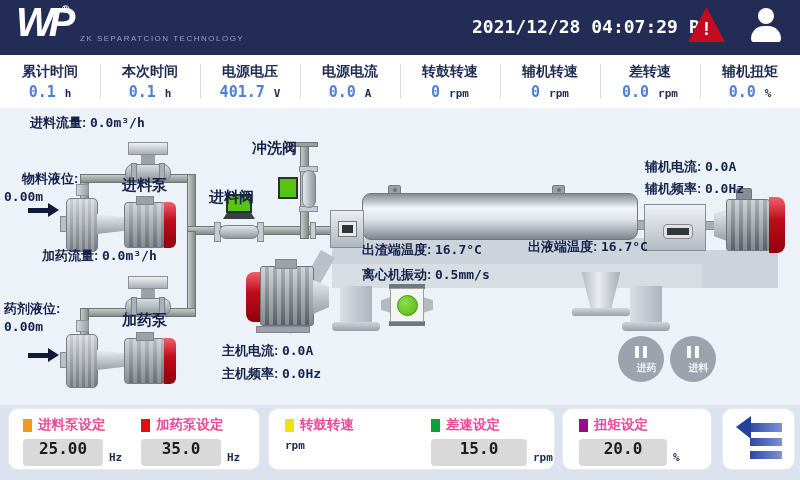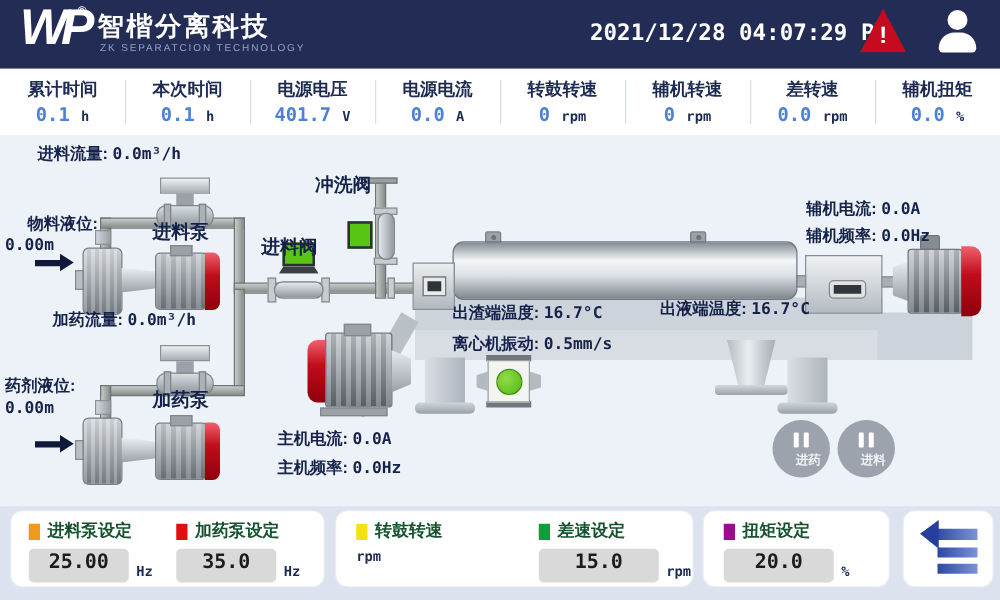--- a/index.html
+++ b/index.html
@@ -136,42 +136,41 @@
               display:flex; flex-direction:column; align-items:center; padding-top:13px; cursor:pointer; }
   .play { width:0; height:0; border-left:13px solid #fff; border-top:8px solid transparent; border-bottom:8px solid transparent; }
   .btn-cent span { margin-top:5px; font:700 13px "Liberation Sans",sans-serif; color:#fff; }
 
   
   .bottom { position:absolute; left:0; top:405px; width:800px; height:75px; background:#dce3ee; }
   .card { position:absolute; top:3px; height:62px; background:#fff; border:1px solid #e7ebf3; border-radius:10px; }
   .group { position:absolute; top:7px; }
   .g-head { display:flex; align-items:center; gap:6px; }
   .marker { width:9px; height:13px; }
-  .g-label { font:700 13.5px "Liberation Sans",sans-serif; color:#14532d; }
+  .g-label { font:700 13.5px "Liberation Sans",sans-serif; color:#ec4899; }
   .g-row { margin-top:5px; display:flex; align-items:flex-end; gap:6px; }
   .valbox { height:27px; background:#d9d9d9; border-radius:4px; text-align:center; line-height:27px;
             font:600 16px "DejaVu Sans Mono",monospace; color:#1c1c1c; cursor:pointer; }
   .g-unit { font:700 11px "DejaVu Sans Mono",monospace; color:#1c2a52; padding-bottom:2px; }
   .back-card { display:flex; align-items:center; justify-content:center; cursor:pointer; }
   .back-icon { position:relative; width:46px; height:46px; }
   .back-icon i { position:absolute; display:block; }
   .bi-shaft { left:9px; top:7px; width:37px; height:9px; background:linear-gradient(90deg,#24409c,#7d92d8); }
   .bi-head  { left:0; top:0; width:0; height:0; border-right:15px solid #24409c; border-top:11px solid transparent; border-bottom:12px solid transparent; }
   .bi-b1 { left:14px; top:22px; width:32px; height:8px; background:linear-gradient(90deg,#2c48a4,#7d92d8); }
   .bi-b2 { left:14px; top:35px; width:32px; height:8px; background:linear-gradient(90deg,#2c48a4,#7d92d8); }
 </style>
 </head>
 <body>
 
 <div id="screen">
 
   <div class="header">
     <div class="logo-w">WP</div>
     <div class="logo-reg">®</div>
-    <div class="brand-cn">智楷分离科技</div>
     <div class="brand-en">ZK SEPARATCION TECHNOLOGY</div>
     <div class="datetime">2021/12/28 04:07:29 PM</div>
     <div class="alarm">
         <span>!</span>
       </div>
     <div class="user"></div>
   </div>
 
   <div class="statsbar">
     <div class="stat">

